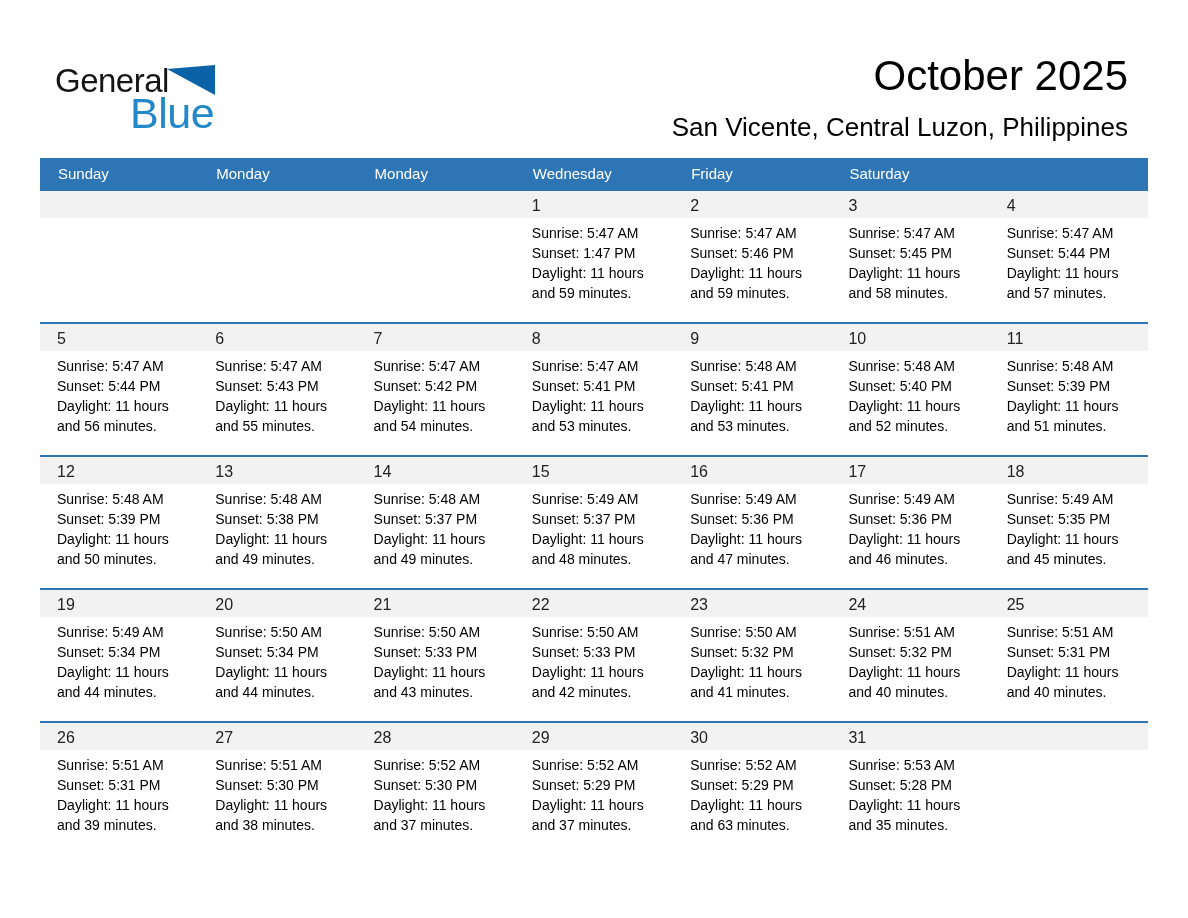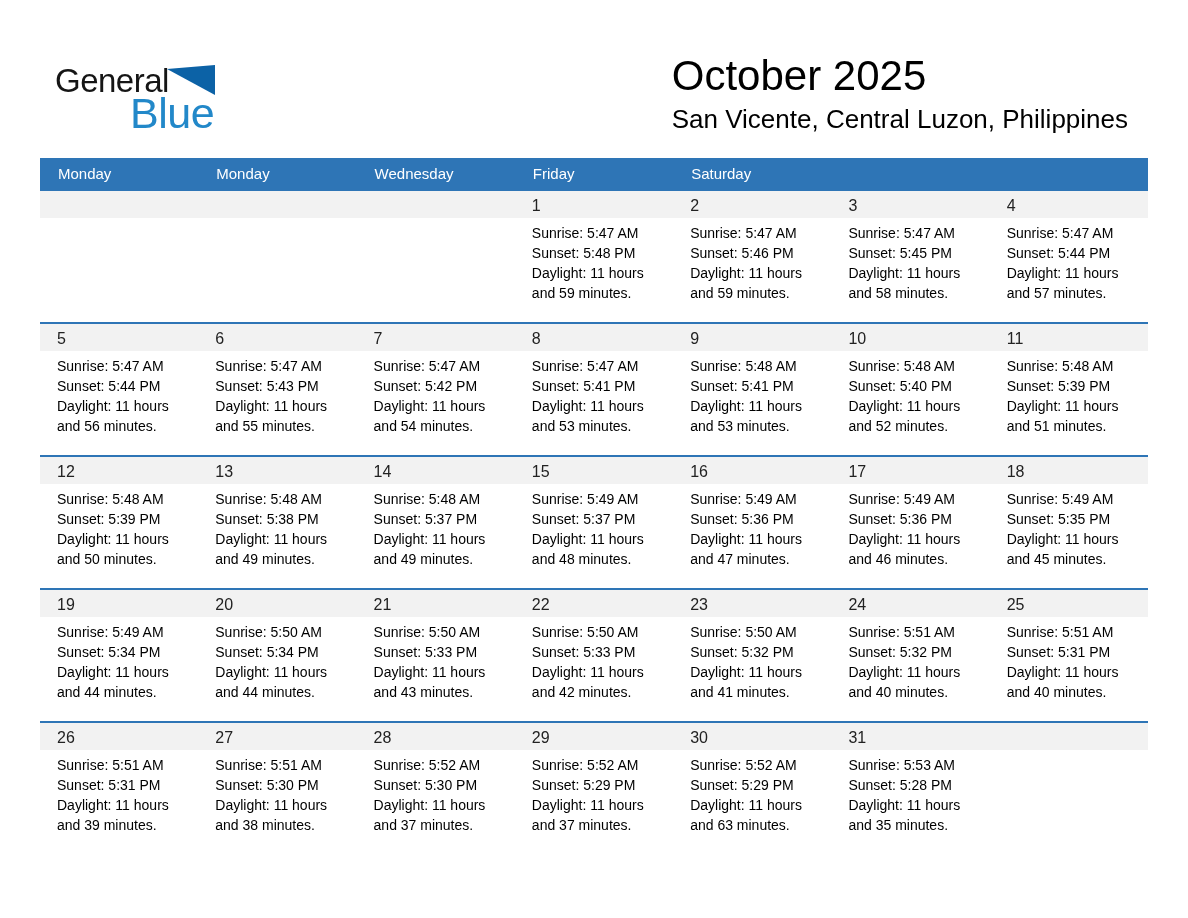--- a/index.html
+++ b/index.html
@@ -14,23 +14,23 @@
   html,body{background:#fff}
   body{
     width:1188px;height:918px;position:relative;overflow:hidden;
     font-family:"Liberation Sans", sans-serif;color:#000;
   }
   
   .logo{position:absolute;left:55px;top:58px;width:170px;height:76px}
   .logo-general{position:absolute;left:0;top:4px;font-size:33px;color:#151515;letter-spacing:-0.5px}
   .logo-triangle{position:absolute;left:112px;top:7px;width:48px;height:30px}
   .logo-blue{position:absolute;left:75px;top:31px;font-size:43px;color:var(--logo-blue);letter-spacing:-0.5px}
-  .titles{position:absolute;right:60px;top:52px;}
+  .titles{position:absolute;right:60px;top:52px;text-align:right}
   .cal-title{font-size:42px;color:#000;font-weight:400;line-height:1.15}
-  .cal-subtitle{font-size:26px;color:#000;font-weight:400;margin-top:4px}
+  .cal-subtitle{font-size:26px;color:#000;font-weight:400;margin-top:12px}
   
   .calendar{position:absolute;left:40px;top:158px;width:1108px}
   .weekday-row{
     display:grid;grid-template-columns:repeat(7,1fr);
     background:var(--header-bar);color:#fff;
   }
   .weekday{font-size:15px;padding:7px 4px 7px 18px;font-weight:400}
   .week-row{
     display:grid;grid-template-columns:repeat(7,1fr);
     border-top:2px solid var(--week-divider);
@@ -56,20 +56,21 @@
   <span class="logo-blue">Blue</span>
 </div>
 
 <div class="titles">
   <div class="cal-title">October 2025</div>
   <div class="cal-subtitle">San Vicente, Central Luzon, Philippines</div>
 </div>
 
 <div class="calendar">
   <div class="weekday-row">
+      <div class="weekday">Sunday</div>
       <div class="weekday">Monday</div>
       <div class="weekday">Monday</div>
       <div class="weekday">Wednesday</div>
       <div class="weekday">Friday</div>
       <div class="weekday">Saturday</div>
     </div>
   <div>
       <div class="week-row">
         <div class="day-cell empty">
           <div class="day-band"></div>
@@ -77,21 +78,21 @@
         <div class="day-cell empty">
           <div class="day-band"></div>
         </div>
         <div class="day-cell empty">
           <div class="day-band"></div>
         </div>
         <div class="day-cell">
           <div class="day-band">1</div>
           <div class="day-info">
             <div class="info-line">Sunrise: 5:47 AM</div>
-            <div class="info-line">Sunset: 5:48 PM</div>
+            <div class="info-line">Sunset: 1:47 PM</div>
             <div class="info-line">Daylight: 11 hours</div>
             <div class="info-line">and 59 minutes.</div>
           </div>
         </div>
         <div class="day-cell">
           <div class="day-band">2</div>
           <div class="day-info">
             <div class="info-line">Sunrise: 5:47 AM</div>
             <div class="info-line">Sunset: 5:46 PM</div>
             <div class="info-line">Daylight: 11 hours</div>

